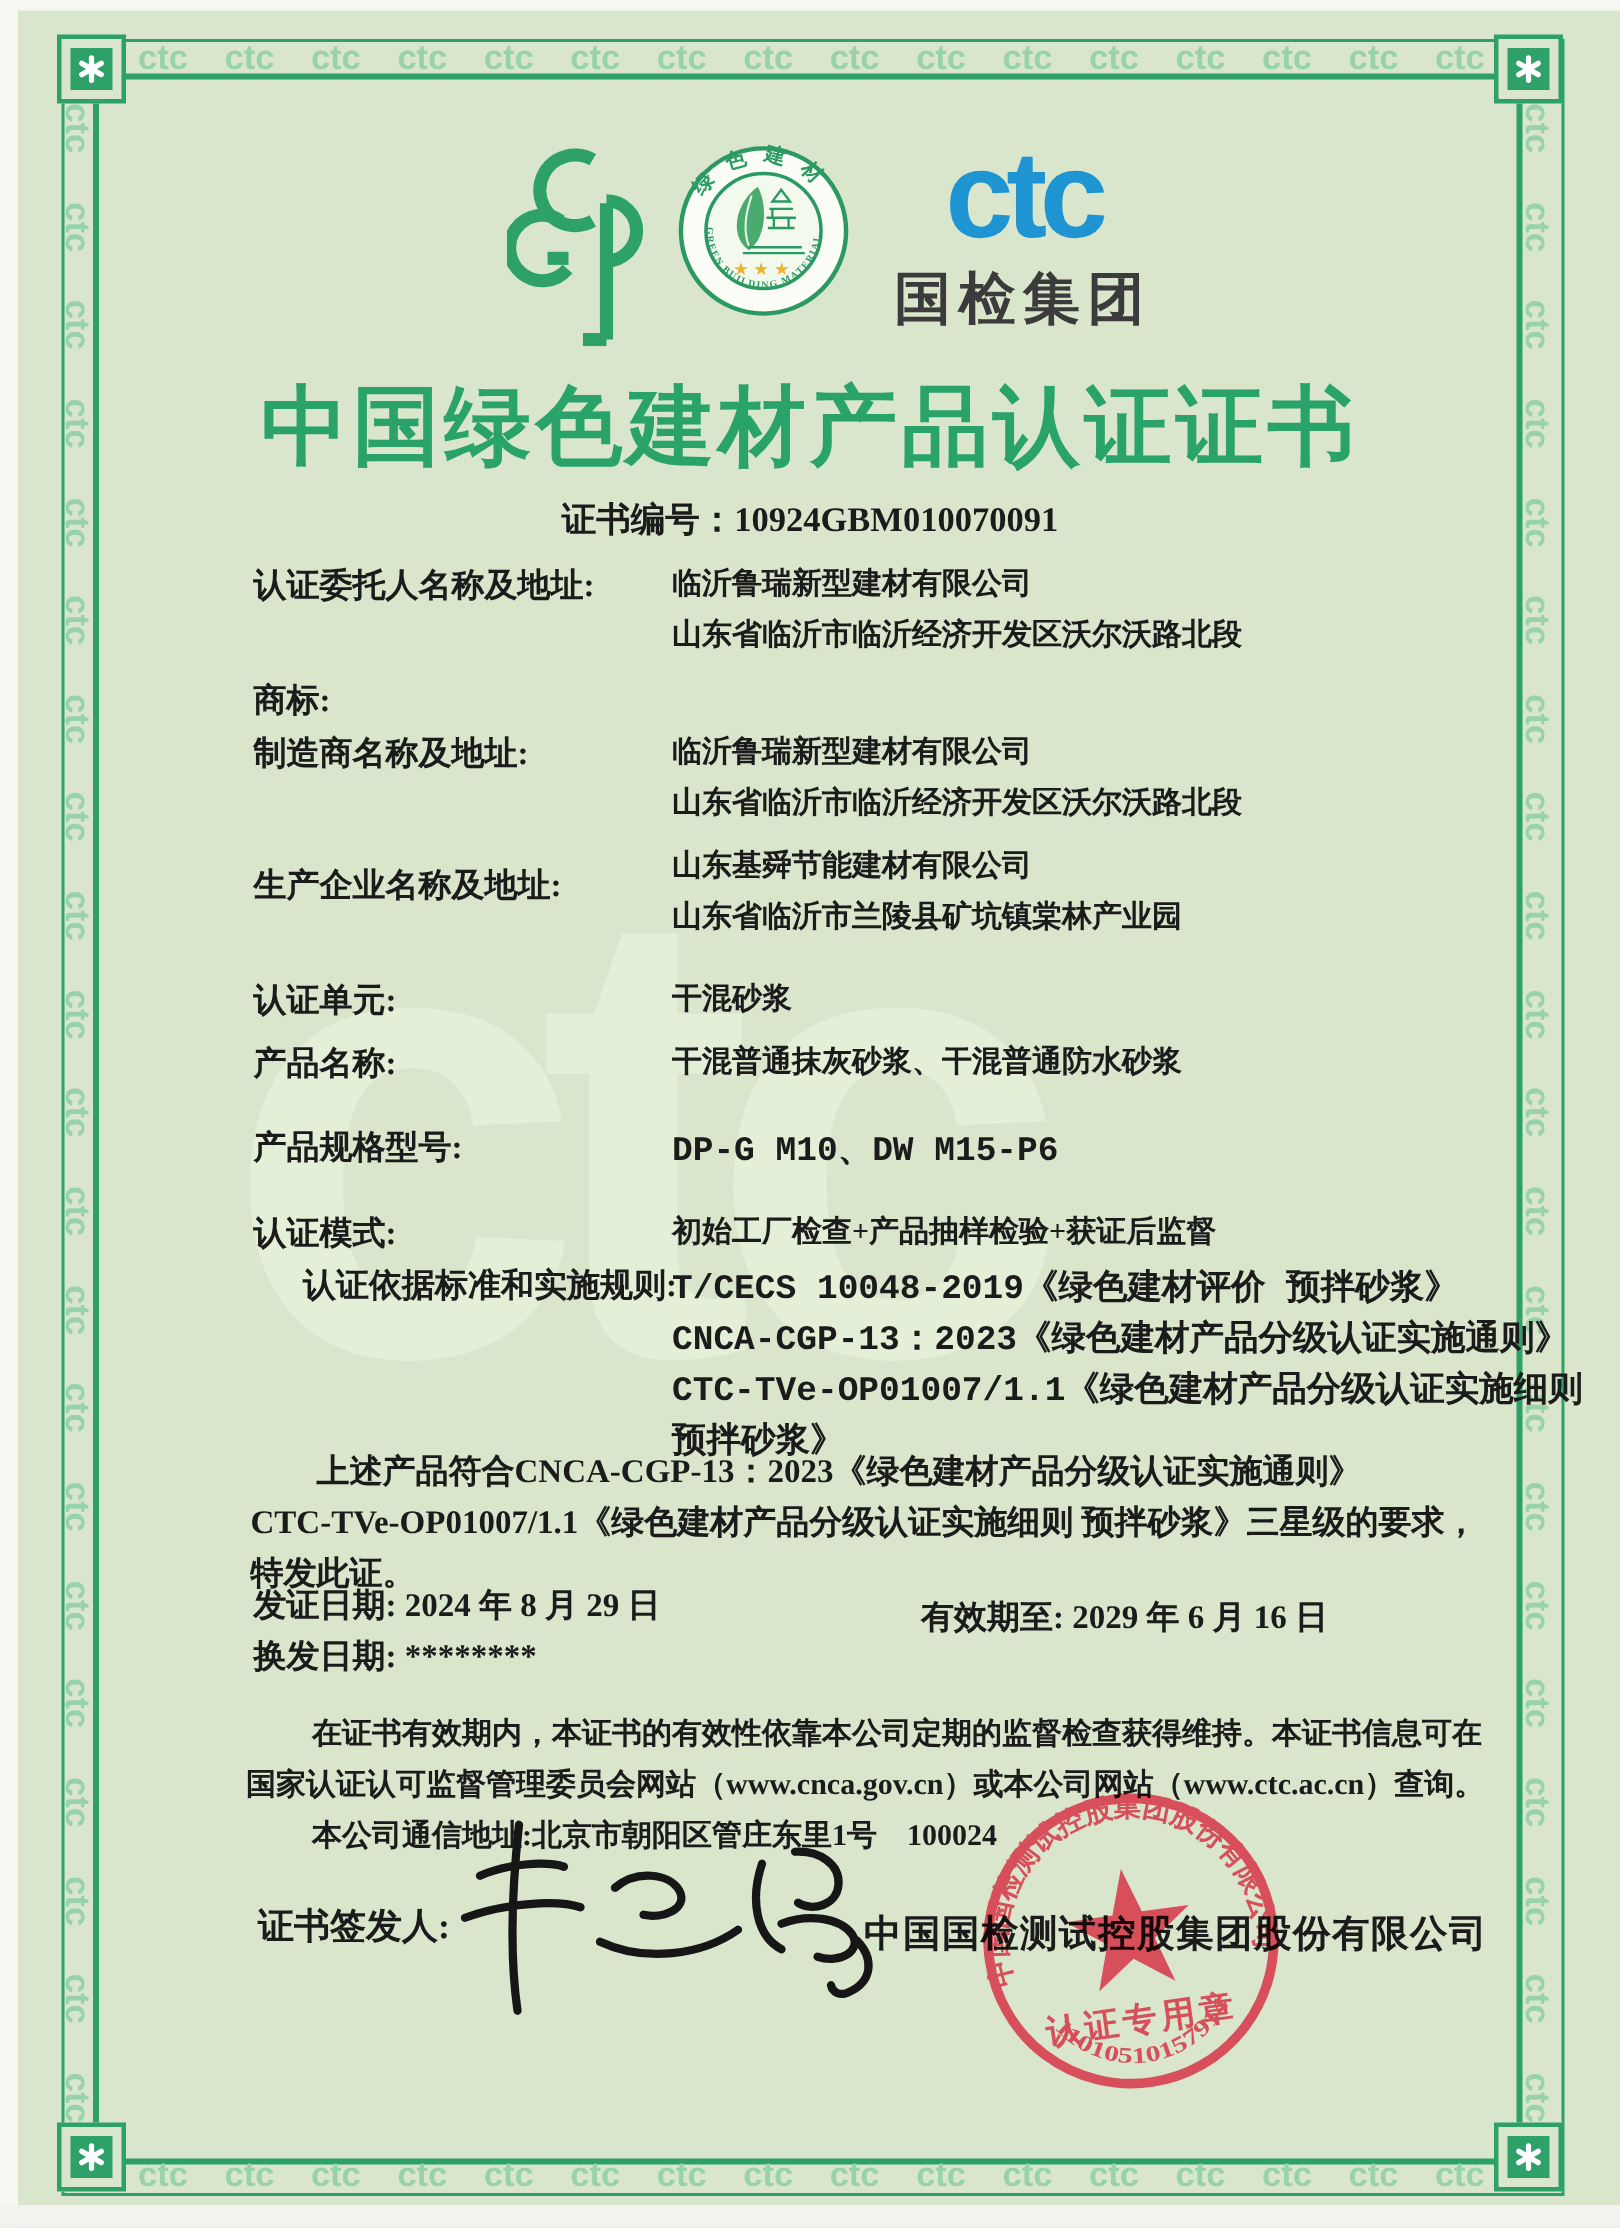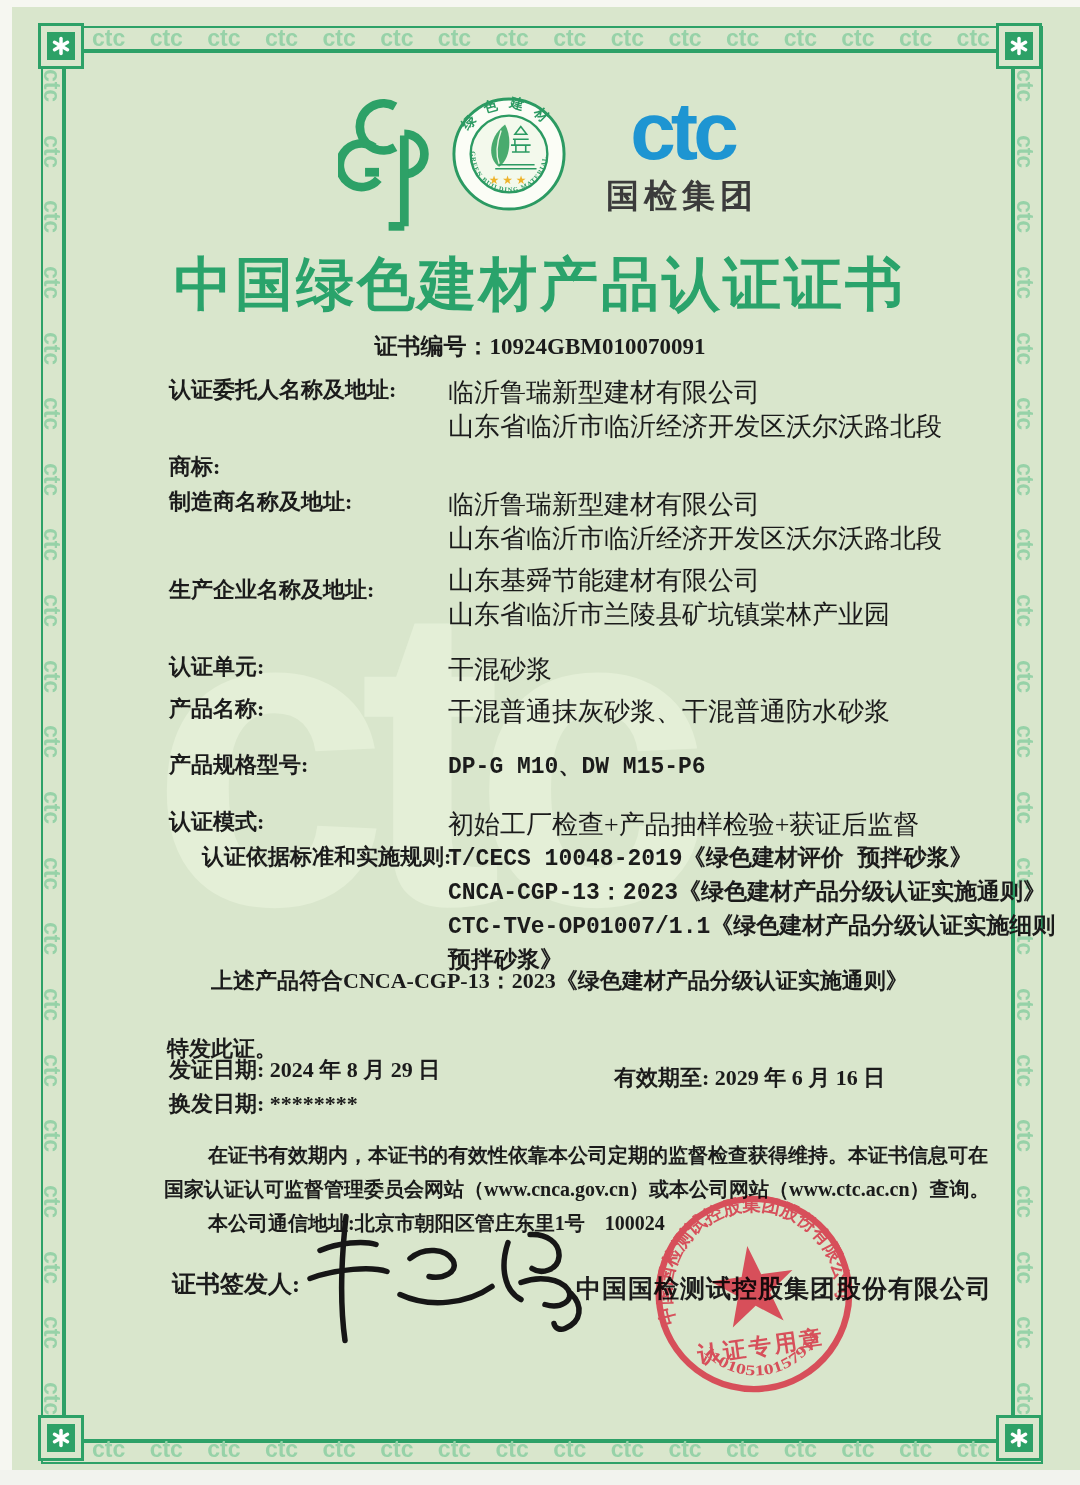--- a/index.html
+++ b/index.html
@@ -31,28 +31,28 @@
              font-weight:900;font-size:430px;letter-spacing:-30px;color:#e4efd7;line-height:1;user-select:none;}
 
   .content{position:absolute;left:0;top:0;width:1080px;height:1485px;z-index:2;}
 
   
   .gp-logo{position:absolute;left:338px;top:92px;}
   .badge{position:absolute;left:450px;top:95px;}
   .ctcblock{position:absolute;left:592px;top:92px;width:180px;text-align:center;}
   .ctcword{font-family:"Liberation Sans","DejaVu Sans",sans-serif;font-weight:900;font-size:82px;line-height:.95;
            color:#1e95d2;letter-spacing:-5px;}
-  .ctcsub{font-size:33px;font-weight:800;color:#3b3b3b;letter-spacing:5px;margin-top:4px;font-family:"Liberation Sans",sans-serif;}
+  .ctcsub{font-size:38px;font-weight:800;color:#3b3b3b;letter-spacing:5px;margin-top:4px;font-family:"Liberation Sans",sans-serif;}
 
   .title{position:absolute;left:0;top:246px;width:1080px;text-align:center;font-size:58px;font-weight:900;
          color:#2aa36b;letter-spacing:3px;white-space:nowrap;}
   .certno{position:absolute;left:0;top:331px;width:1080px;text-align:center;font-size:23px;font-weight:700;white-space:nowrap;}
 
   .lbl{position:absolute;left:169px;font-size:22px;font-weight:700;white-space:nowrap;}
-  .val{position:absolute;left:448px;font-size:26px;font-weight:400;white-space:nowrap;}
+  .val{position:absolute;left:448px;font-size:20px;font-weight:700;white-space:nowrap;}
   .vsans{font-family:Liberation Mono, monospace;font-size:23px;}
 
   .stmt{position:absolute;left:167px;width:800px;font-size:22px;font-weight:700;white-space:nowrap;}
   .indent{padding-left:44px;}
   .datetxt{position:absolute;font-size:22px;font-weight:700;white-space:nowrap;}
   .notice{position:absolute;font-size:20px;font-weight:700;white-space:nowrap;}
 
   .signer-label{position:absolute;left:172px;top:1268px;font-size:24px;font-weight:700;white-space:nowrap;}
   .signer-company{position:absolute;left:576px;top:1272px;font-size:25px;font-weight:800;white-space:nowrap;letter-spacing:1px;}
   .signature{position:absolute;left:292px;top:1198px;z-index:2;}
@@ -274,20 +274,21 @@
     <div class="lbl" style="top:807px;">认证模式:</div>
     <div class="val" style="top:807px;">初始工厂检查+产品抽样检验+获证后监督</div>
 
     <div class="lbl" style="top:842px;margin-left:33px;">认证依据标准和实施规则:</div>
     <div class="val vsans" style="top:842px;font-weight:800;">T/CECS 10048-2019《绿色建材评价 预拌砂浆》</div>
     <div class="val vsans" style="top:876px;font-weight:800;">CNCA-CGP-13：2023《绿色建材产品分级认证实施通则》</div>
     <div class="val vsans" style="top:910px;font-weight:800;">CTC-TVe-OP01007/1.1《绿色建材产品分级认证实施细则</div>
     <div class="val vsans" style="top:944px;font-weight:800;">预拌砂浆》</div>
 
     <div class="stmt indent" style="top:966px;">上述产品符合CNCA-CGP-13：2023《绿色建材产品分级认证实施通则》</div>
+    <div class="stmt" style="top:1000px;">CTC-TVe-OP01007/1.1《绿色建材产品分级认证实施细则 预拌砂浆》三星级的要求，</div>
     <div class="stmt" style="top:1034px;">特发此证。</div>
 
     <div class="datetxt" style="left:169px;top:1055px;"><span>发证日期:</span> <span>2024 年 8 月 29 日</span></div>
     <div class="datetxt" style="left:614px;top:1063px;"><span>有效期至:</span> <span>2029 年 6 月 16 日</span></div>
     <div class="datetxt" style="left:169px;top:1089px;"><span>换发日期:</span> <span>********</span></div>
 
     <div class="notice indent" style="left:164px;top:1142px;">在证书有效期内，本证书的有效性依靠本公司定期的监督检查获得维持。本证书信息可在</div>
     <div class="notice" style="left:164px;top:1176px;">国家认证认可监督管理委员会网站（www.cnca.gov.cn）或本公司网站（www.ctc.ac.cn）查询。</div>
     <div class="notice indent" style="left:164px;top:1210px;">本公司通信地址:北京市朝阳区管庄东里1号　100024</div>
 

